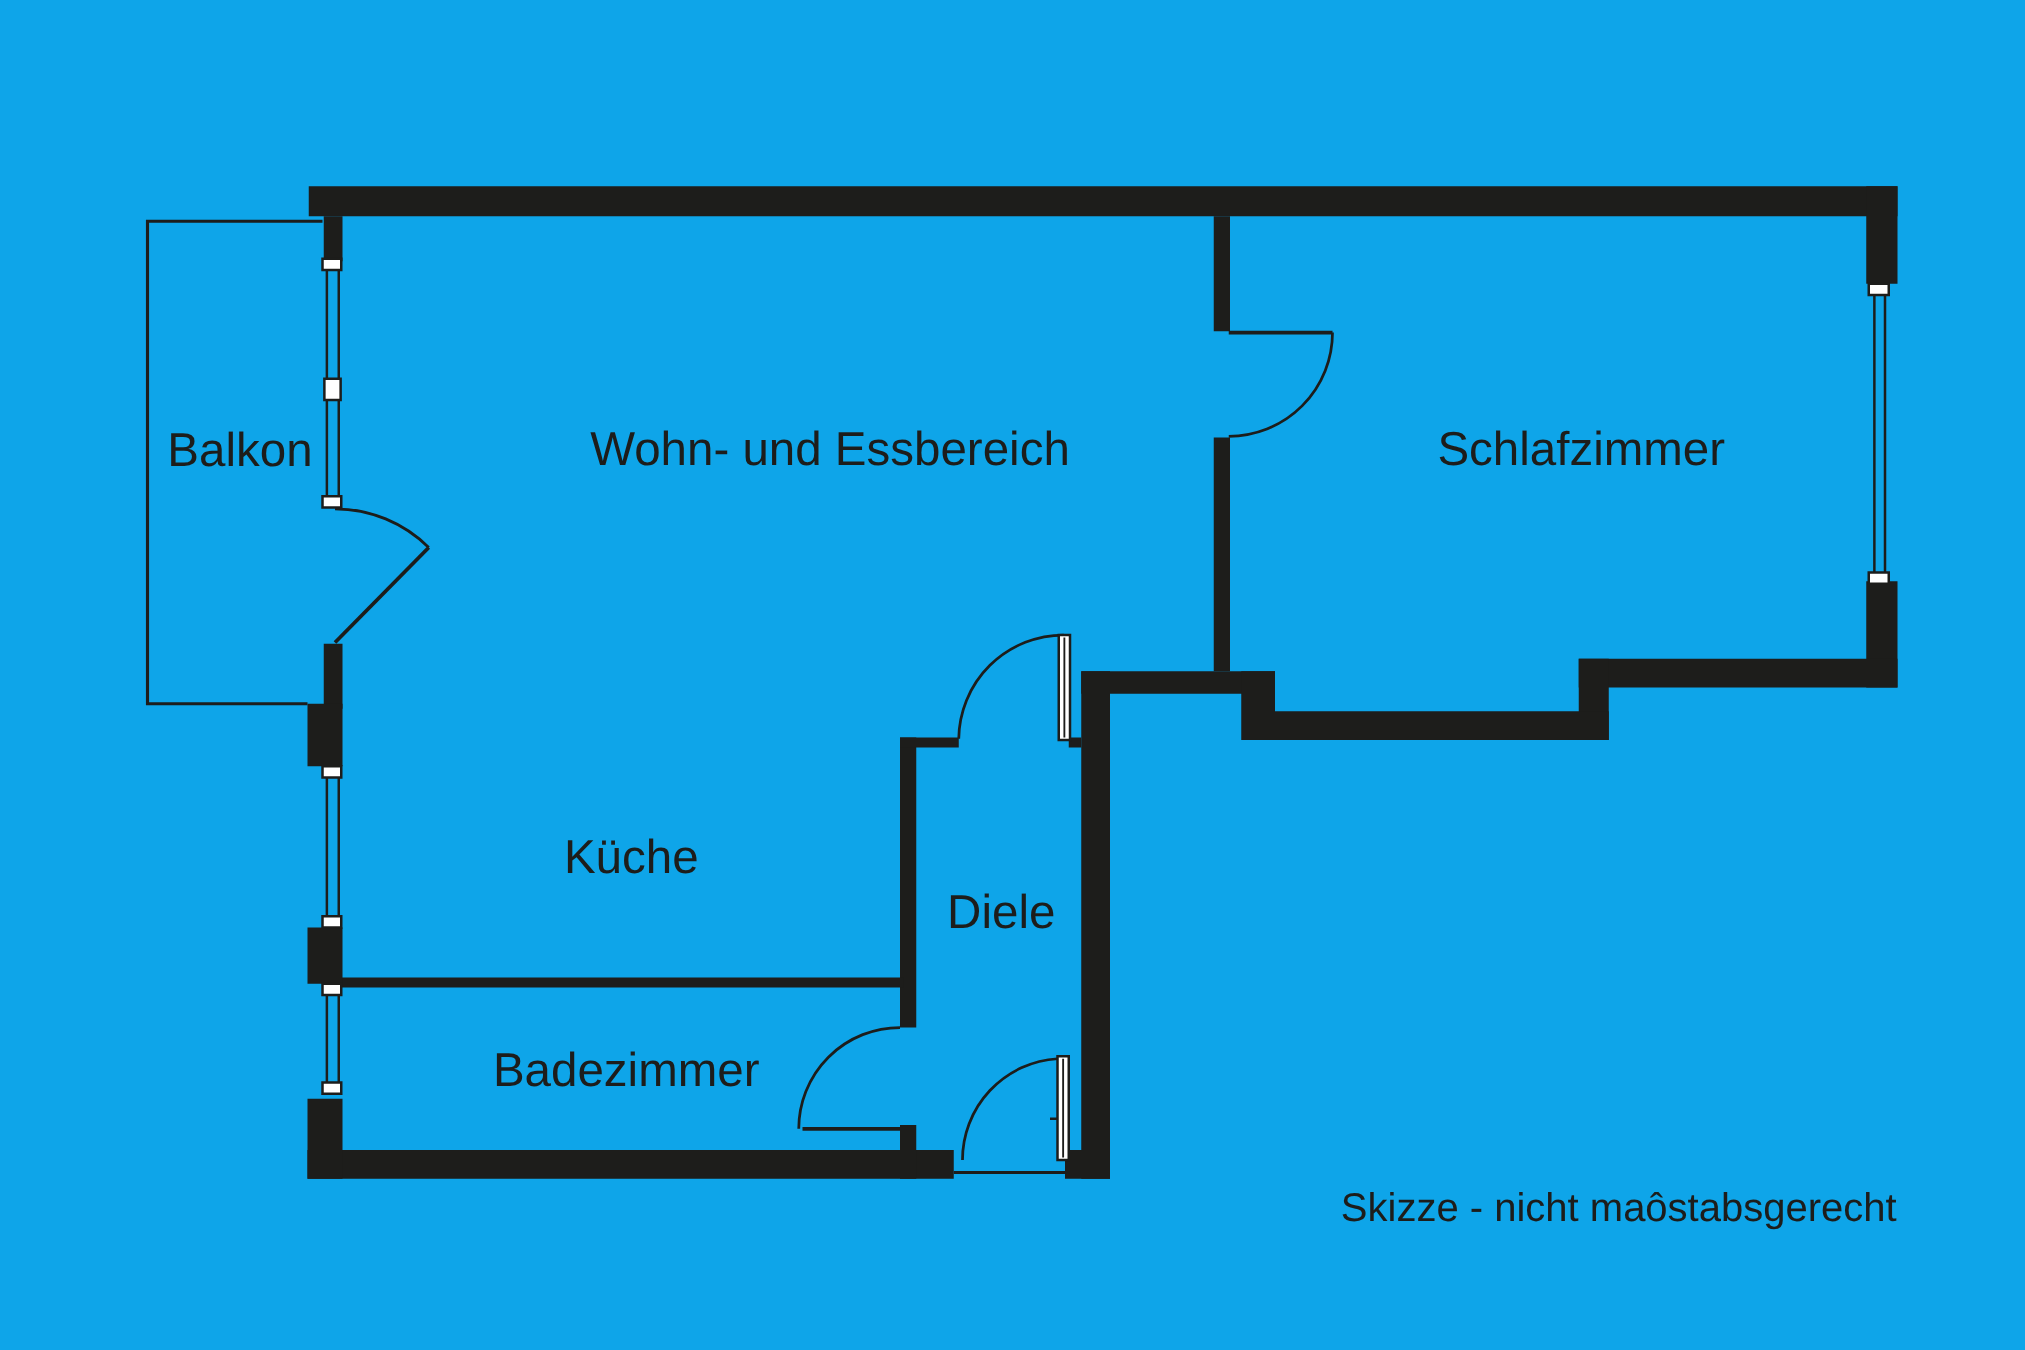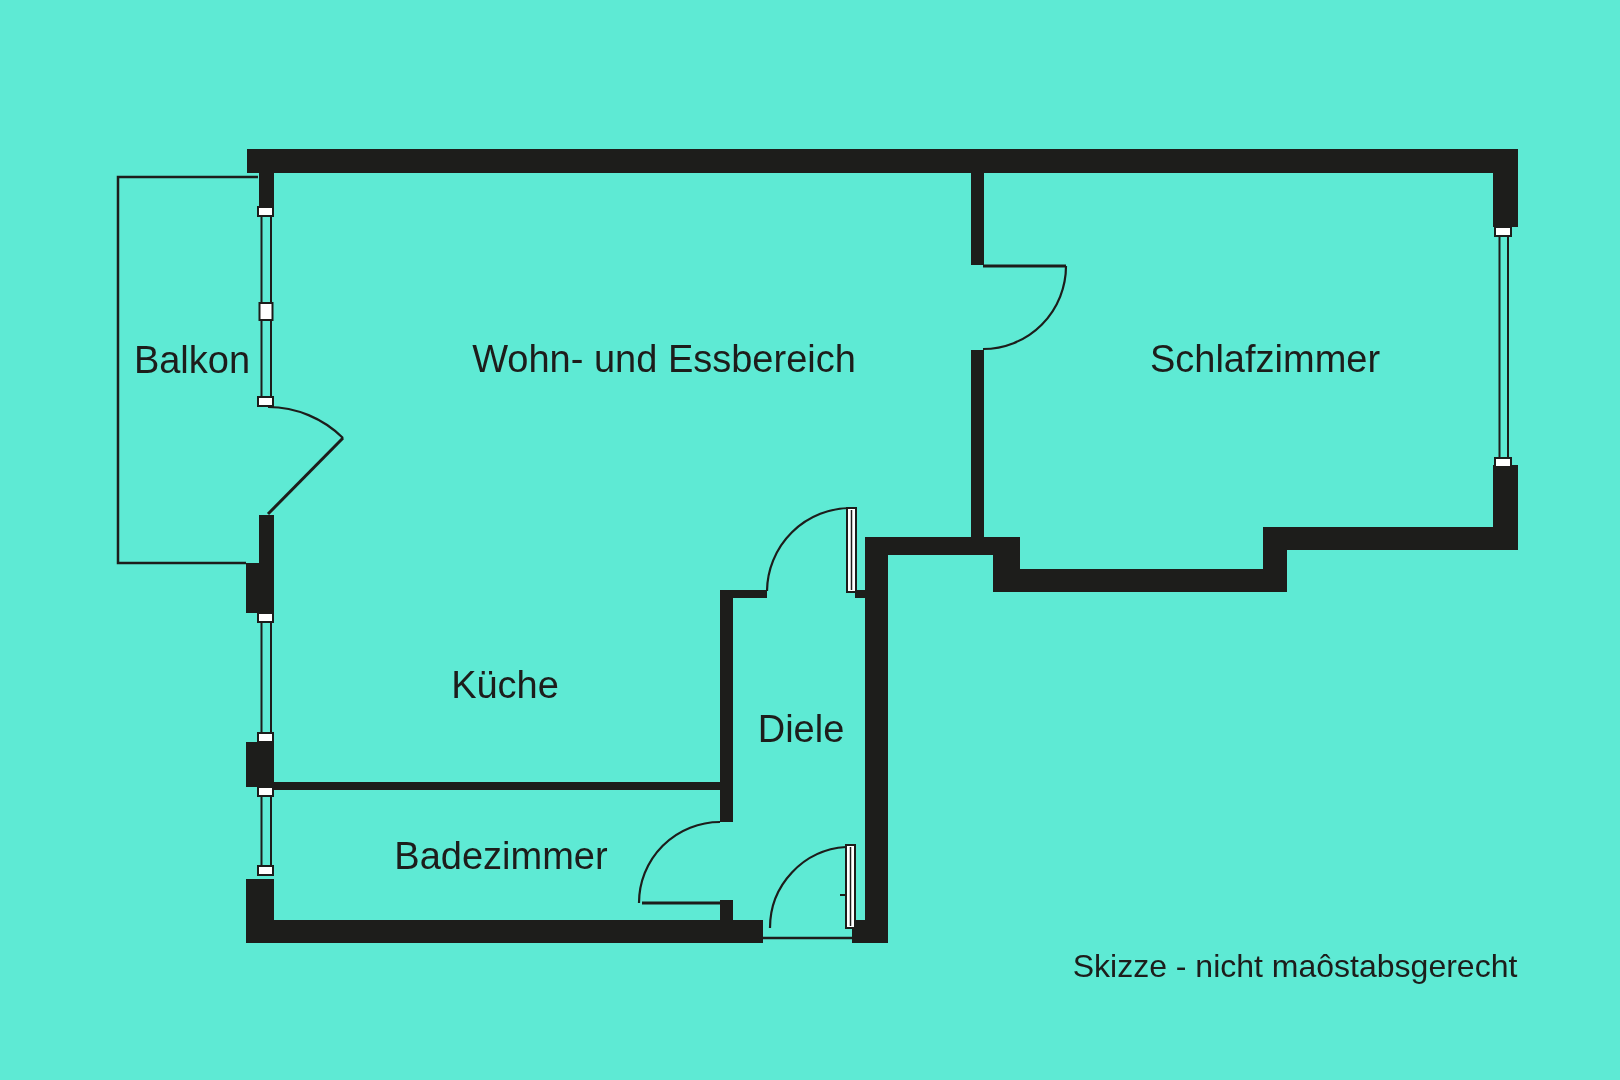--- a/index.html
+++ b/index.html
@@ -1,19 +1,19 @@
 <!DOCTYPE html>
 <html><head>
 <meta charset="utf-8">
 <style>
   html,body{margin:0;padding:0;background:#ffffff;}
   .canvas{
     position:relative;
     width:1620px;height:1080px;
-    background:#5eead4;
+    background:#0ea5e9;
     font-family:"Liberation Sans",sans-serif;
     overflow:hidden;
   }
   .canvas svg{position:absolute;inset:0;display:block;}
   .room-label{
     fill:#1d1d1b;
     font-family:"Liberation Sans",sans-serif;
     font-size:38px;
     text-anchor:middle;
   }

